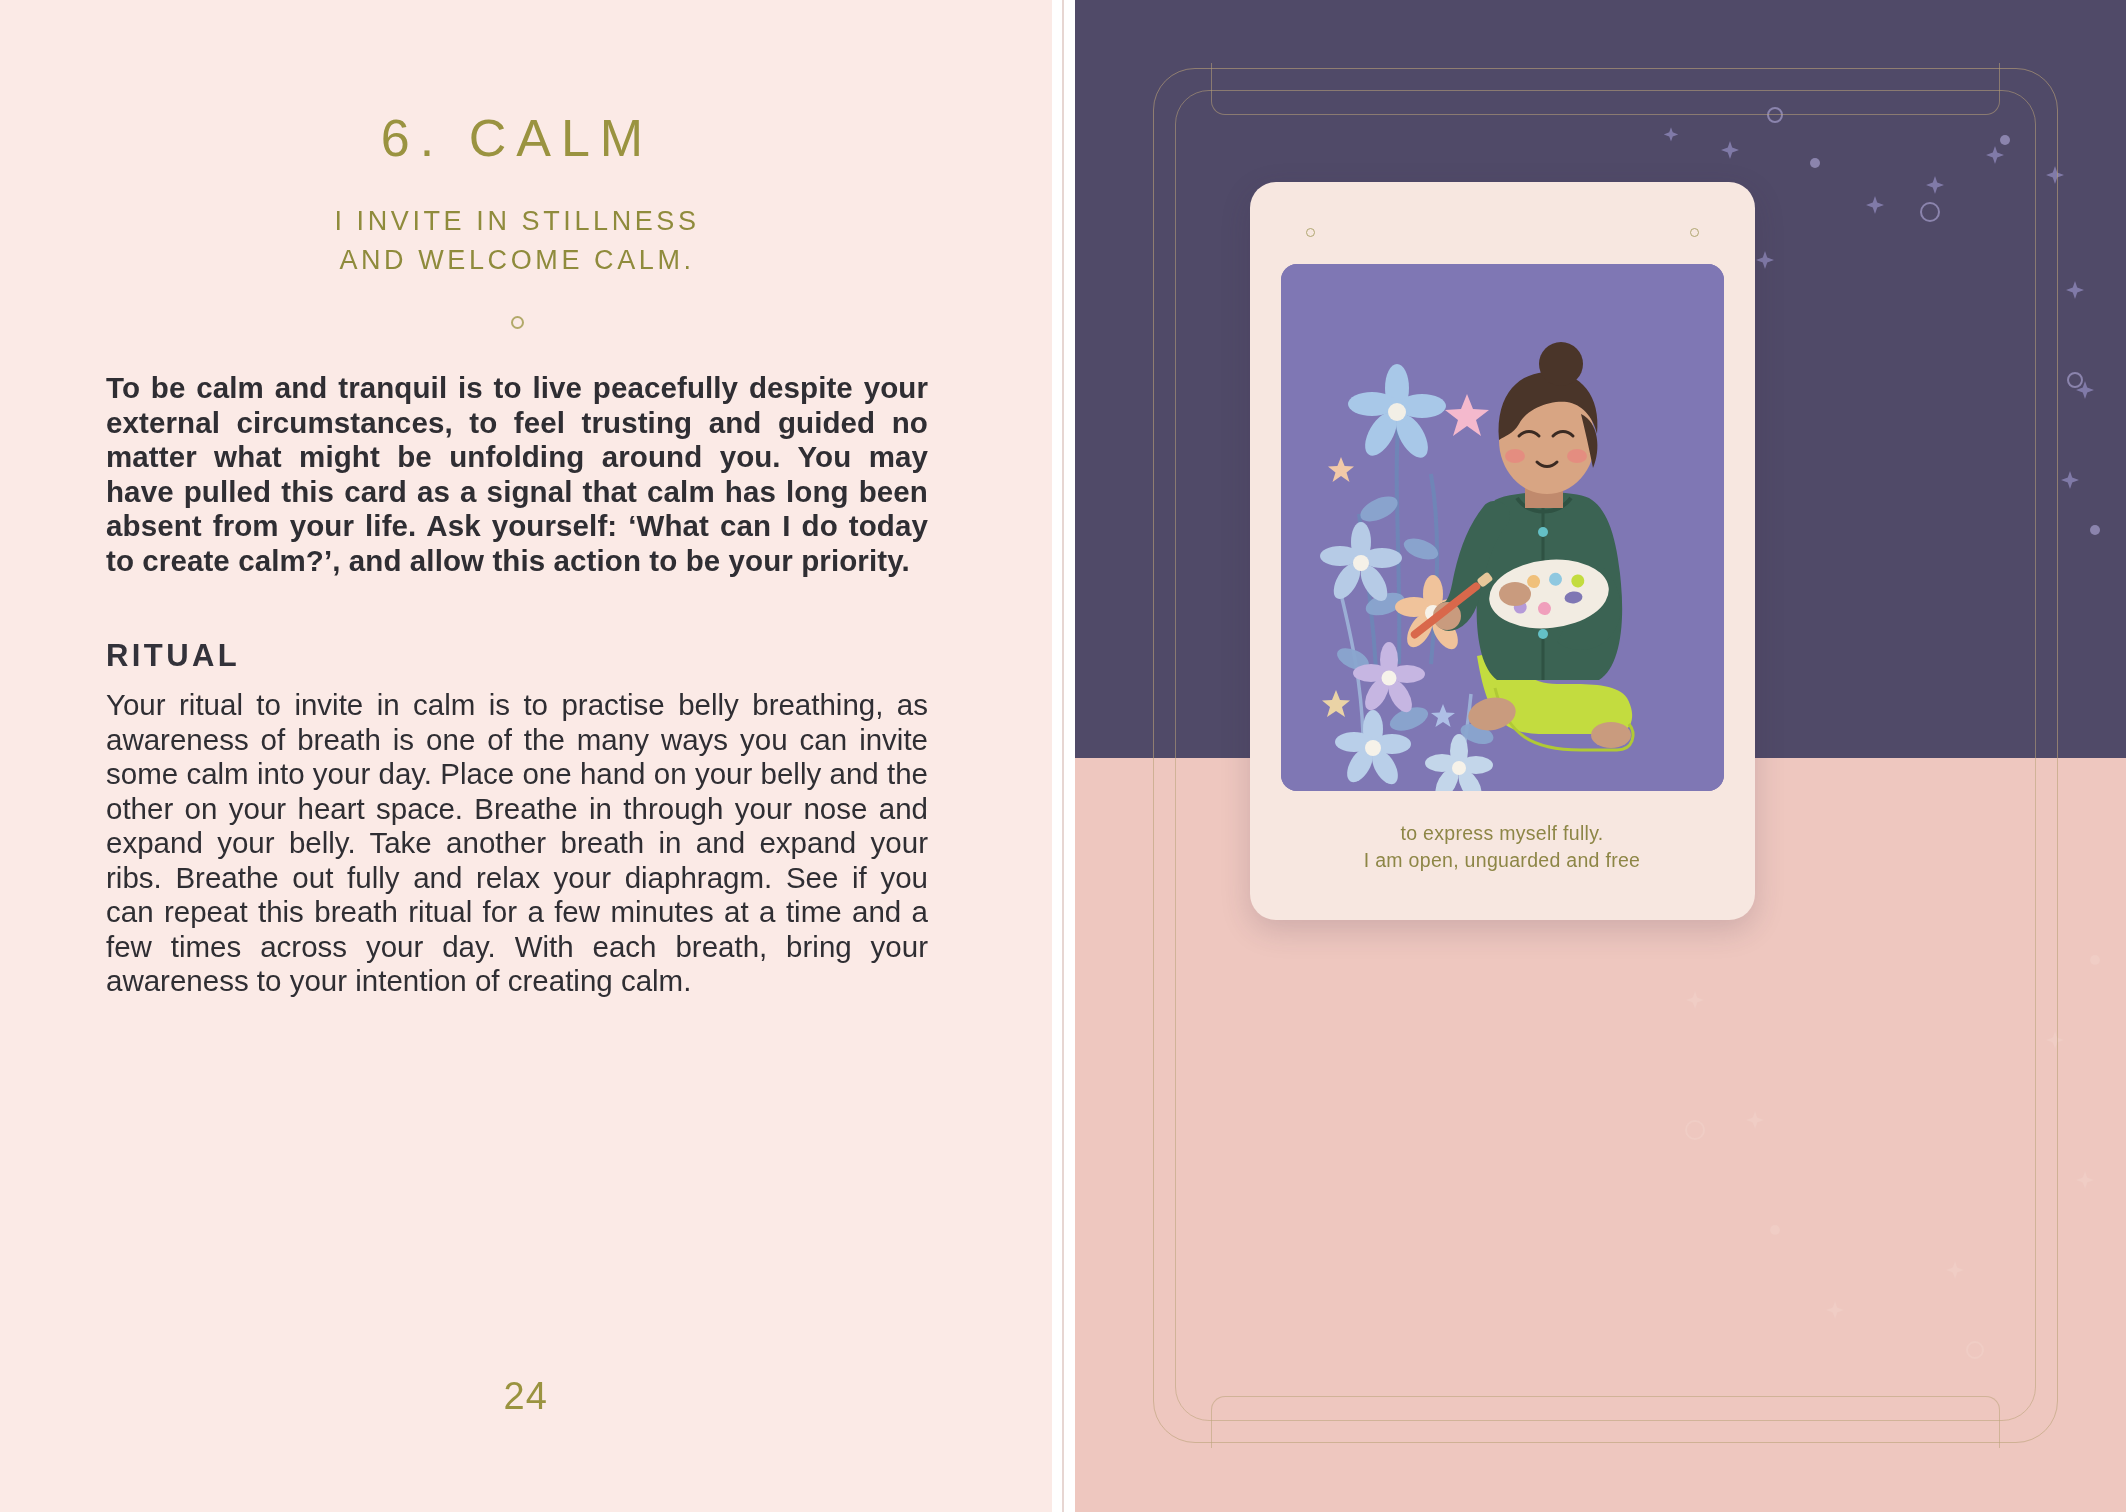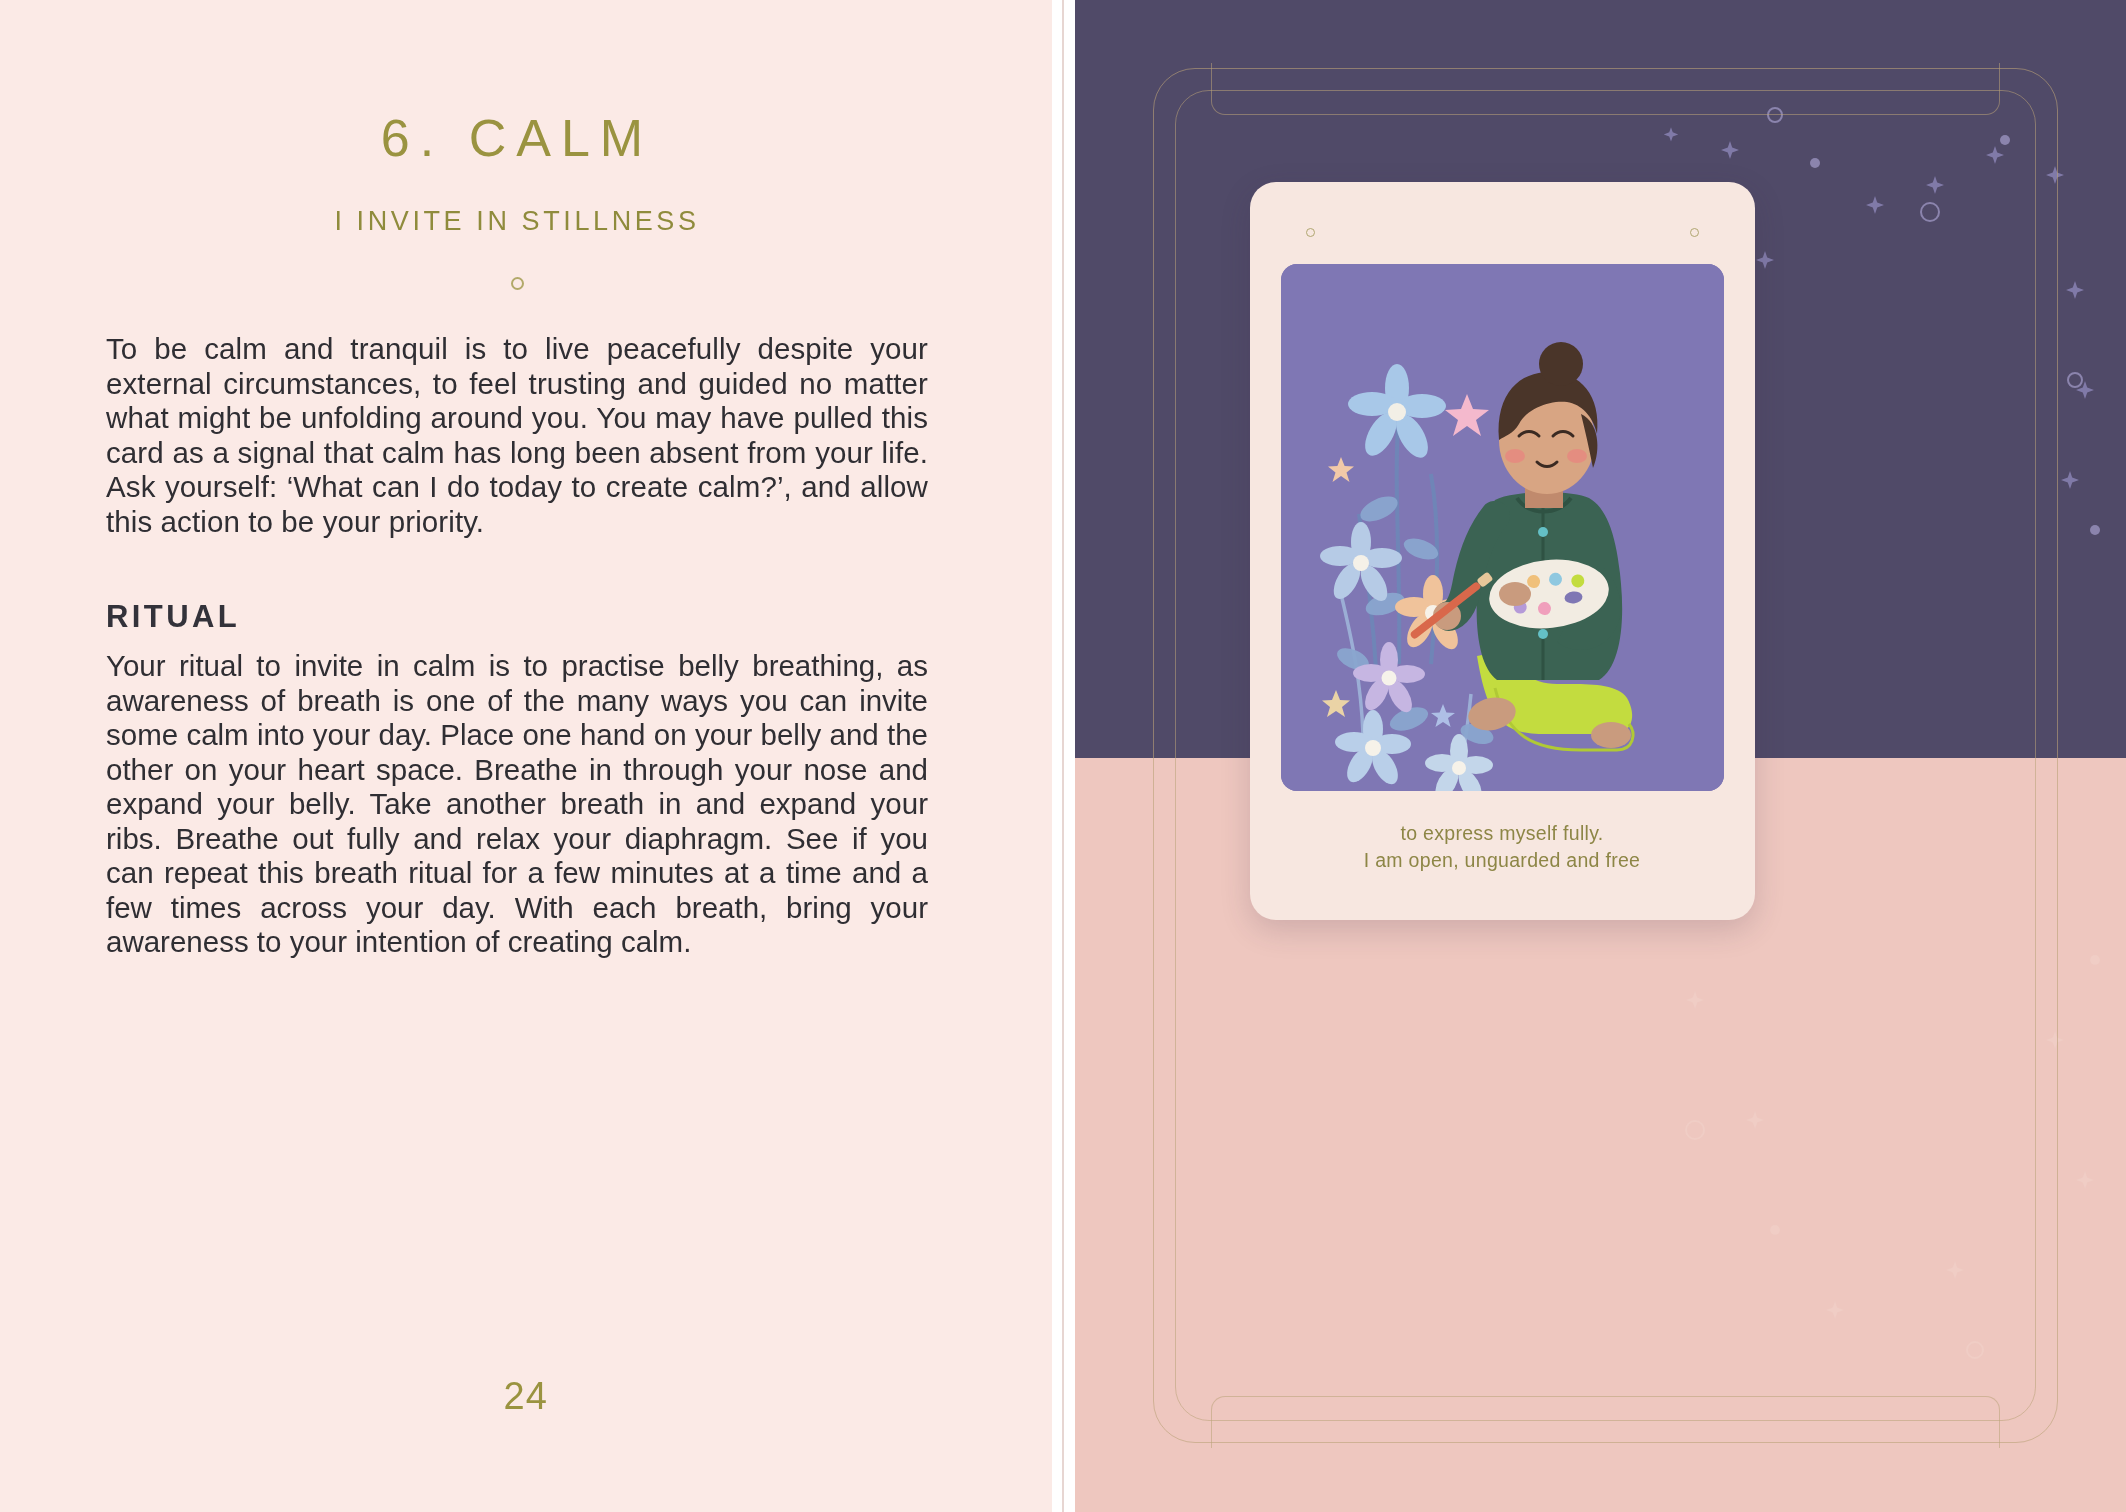--- a/index.html
+++ b/index.html
@@ -62,21 +62,21 @@
     border: 2px solid #b2a96a;
     border-radius: 50%;
     box-sizing: border-box;
   }
   .body-copy {
     margin: 42px 0 0 0;
     font-size: 29.5px;
     line-height: 1.17;
     color: #2f2e33;
     text-align: justify;
-    font-weight: 400;
+    font-weight: 700;
     letter-spacing: 0.1px;
   }
   .section-head {
     margin: 60px 0 14px 0;
     font-size: 31px;
     letter-spacing: 3.4px;
     color: #33323a;
     font-weight: 700;
   }
   .ritual-copy {
@@ -231,20 +231,21 @@
 
 <div class="spread">
 
   <div class="page-left">
     <div class="left-inner">
 
       <h1 class="chapter-title">6.  CALM</h1>
 
       <div class="affirmation">
         <div>I INVITE IN STILLNESS</div>
+        <div>AND WELCOME CALM.</div>
       </div>
 
       <div class="dot-divider"></div>
 
       <p class="body-copy">To be calm and tranquil is to live peacefully despite your external circumstances, to feel trusting and guided no matter what might be unfolding around you. You may have pulled this card as a signal that calm has long been absent from your life. Ask yourself: ‘What can I do today to create calm?’, and allow this action to be your priority.</p>
 
       <h2 class="section-head">RITUAL</h2>
 
       <p class="ritual-copy">Your ritual to invite in calm is to practise belly breathing, as awareness of breath is one of the many ways you can invite some calm into your day. Place one hand on your belly and the other on your heart space. Breathe in through your nose and expand your belly. Take another breath in and expand your ribs. Breathe out fully and relax your diaphragm. See if you can repeat this breath ritual for a few minutes at a time and a few times across your day. With each breath, bring your awareness to your intention of creating calm.</p>
     </div>

